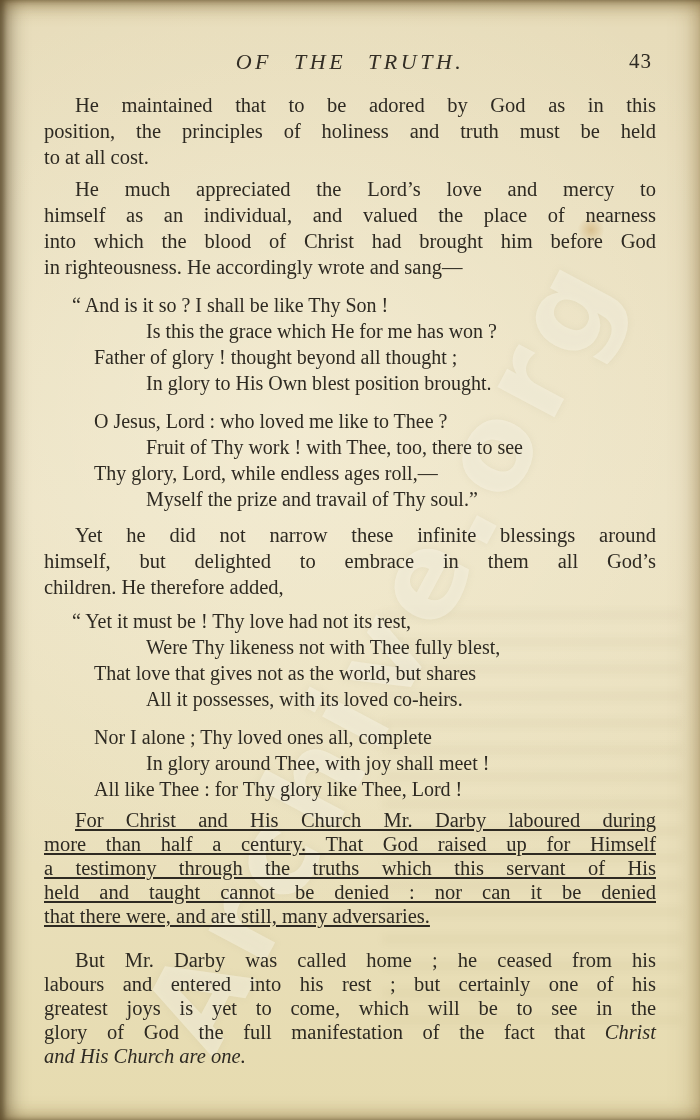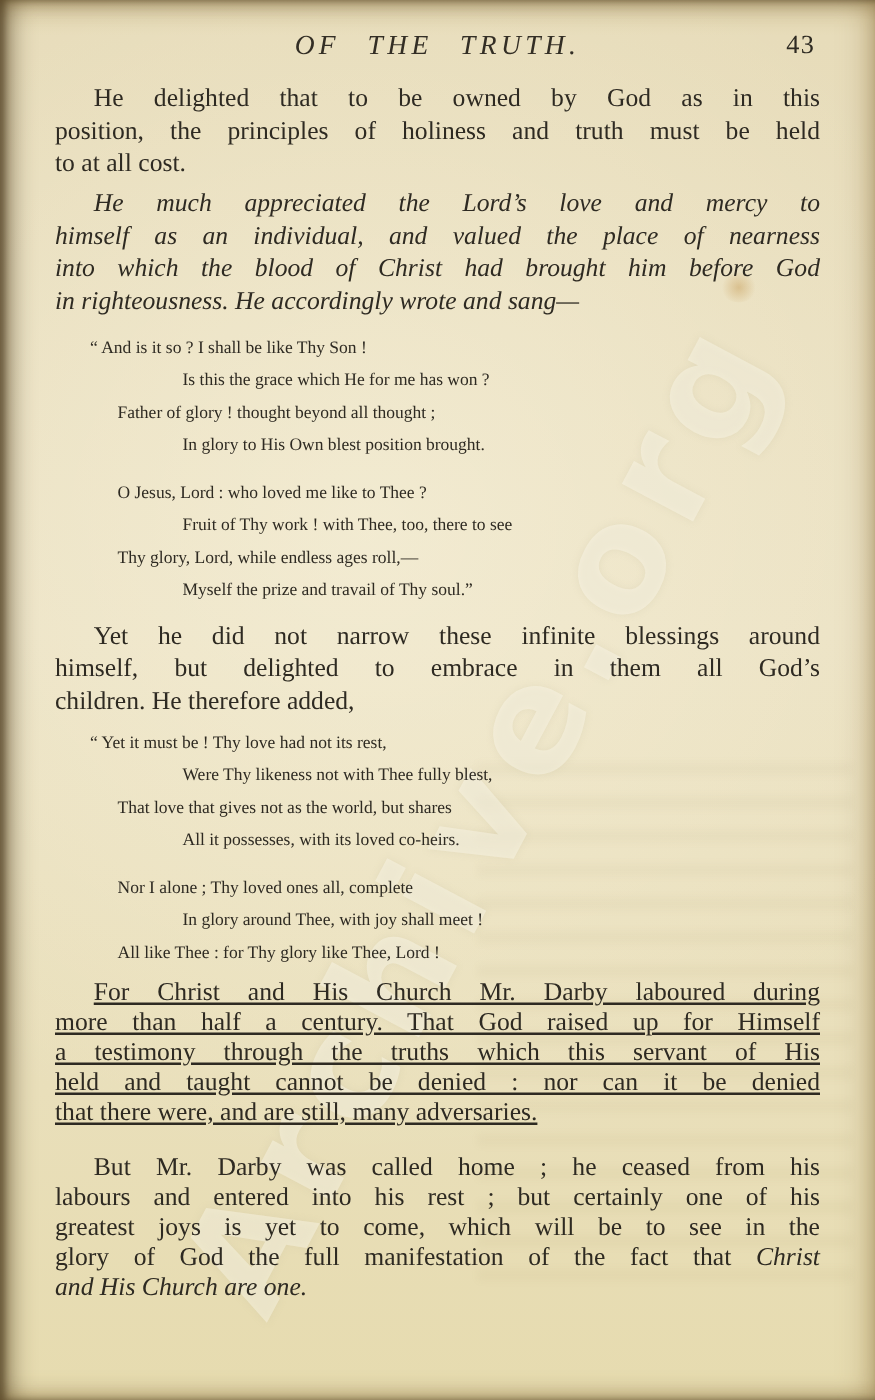--- a/index.html
+++ b/index.html
@@ -32,60 +32,60 @@
   .bleed{
     position:absolute;right:18px;top:610px;width:300px;height:430px;z-index:0;
     background:repeating-linear-gradient(180deg, rgba(150,130,80,.10) 0 10px, rgba(150,130,80,0) 10px 27px);
     filter:blur(3px);opacity:.5;pointer-events:none;
   }
   .stain{
     position:absolute;left:576px;top:218px;width:30px;height:24px;border-radius:50%;z-index:2;
     background:radial-gradient(circle, rgba(188,138,58,.38), rgba(188,138,58,0) 70%);
     pointer-events:none;
   }
-  .content{position:absolute;inset:0;padding:22px 44px 0 44px;z-index:3;}
+  .content{position:absolute;inset:0;padding:48px 44px 0 44px;z-index:3;}
   .running-head{position:relative;height:28px;}
   .running-title{
     text-align:center;font-style:italic;font-size:22px;line-height:28px;
     letter-spacing:3.5px;word-spacing:13px;color:#332e25;
   }
   .page-number{position:absolute;right:4px;top:1px;font-size:21px;letter-spacing:1px;}
   .para{font-size:20.5px;}
   .para .ln{line-height:26px;text-align:justify;text-align-last:justify;text-justify:inter-word;}
   .para .ln.first{text-indent:31px;}
   .para .ln.last{text-align:left;text-align-last:left;}
   .para.tight .ln{line-height:24px;}
-  .verse{font-size:14px;}
+  .verse{font-size:20px;}
   .verse .ln{line-height:26px;text-align:left;white-space:nowrap;}
   .verse .ln.odd{padding-left:50px;}
   .verse .ln.even{padding-left:102px;}
   .verse .ln.q{padding-left:28px;}
   .em{font-style:italic;}
-  #p1{margin-top:16px;} #p2{margin-top:6px;font-style:italic;}
+  #p1{margin-top:16px;} #p2{margin-top:6px;}
   #v1{margin-top:12px;} #v2{margin-top:12px;}
   #p3{margin-top:10px;} #v3{margin-top:8px;} #v4{margin-top:12px;}
   #p4{margin-top:6px;text-decoration:underline;}  #p5{margin-top:20px;}
 </style>
 </head>
 <body>
 
 <div class="page">
   <div class="bleed"></div>
   <div class="watermark">Archive.org</div>
   <div class="stain"></div>
 
   <div class="content">
 
     <div class="running-head">
       <div class="running-title">OF THE TRUTH.</div>
       <div class="page-number">43</div>
     </div>
 
     <div class="para" id="p1">
-      <div class="ln first">He delighted that to be owned by God as in this</div>
+      <div class="ln first">He maintained that to be adored by God as in this</div>
       <div class="ln">position, the principles of holiness and truth must be held</div>
       <div class="ln last">to at all cost.</div>
     </div>
 
     <div class="para" id="p2">
       <div class="ln first">He much appreciated the Lord’s love and mercy to</div>
       <div class="ln">himself as an individual, and valued the place of nearness</div>
       <div class="ln">into which the blood of Christ had brought him before God</div>
       <div class="ln last">in righteousness.  He accordingly wrote and sang—</div>
     </div>

